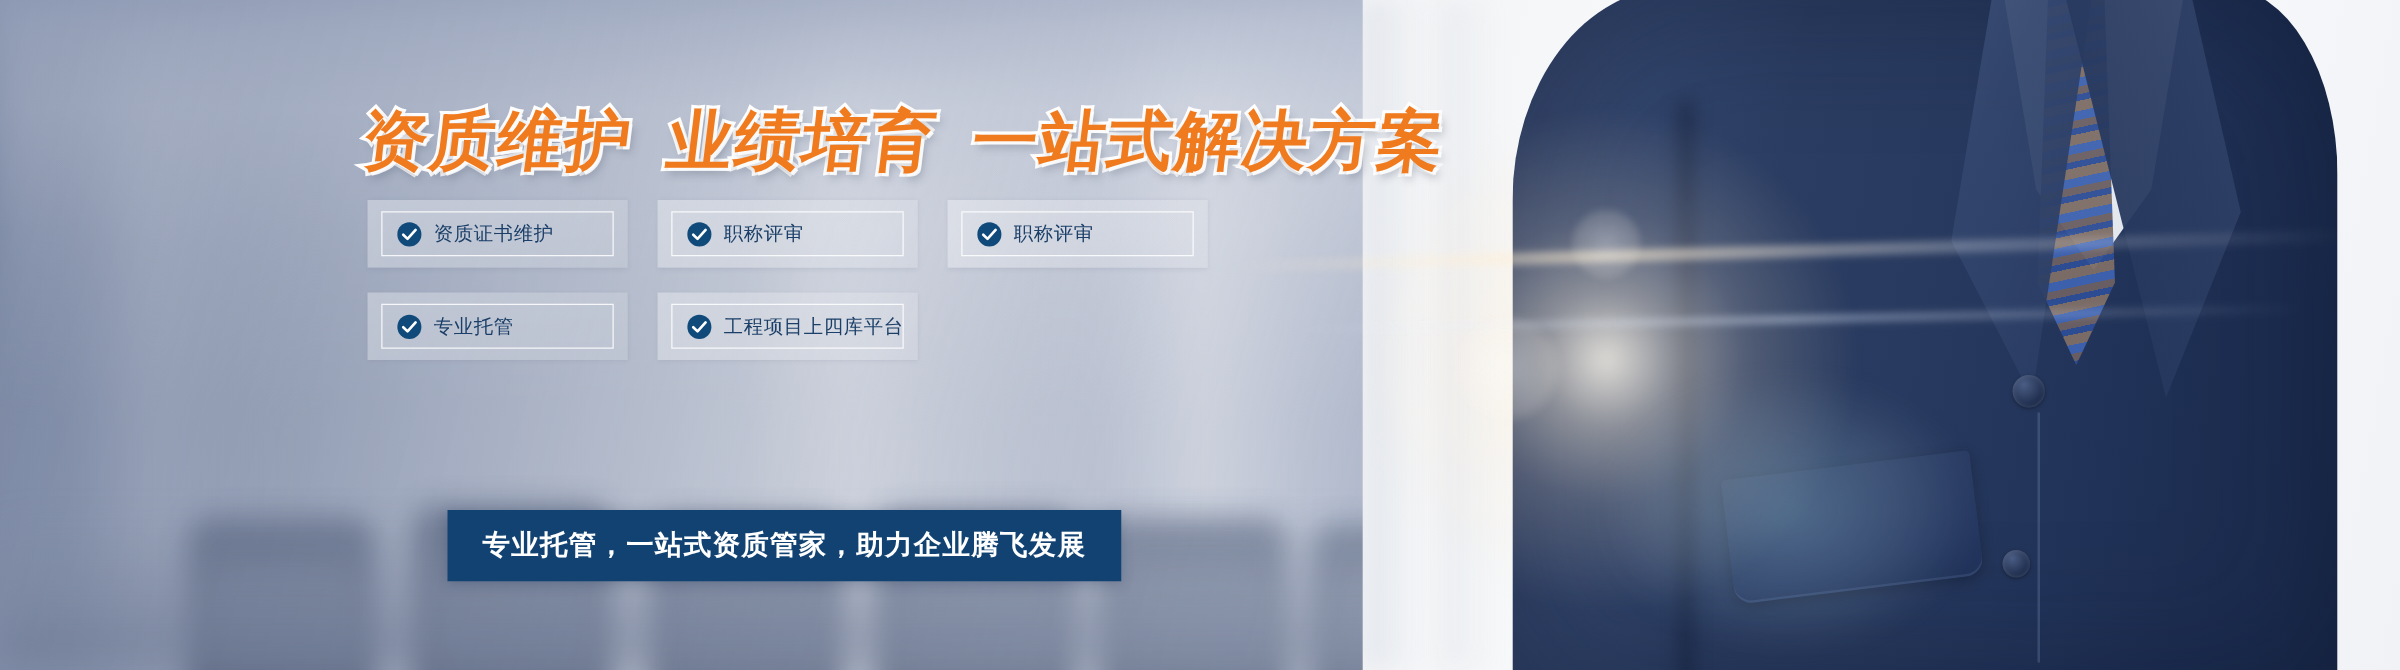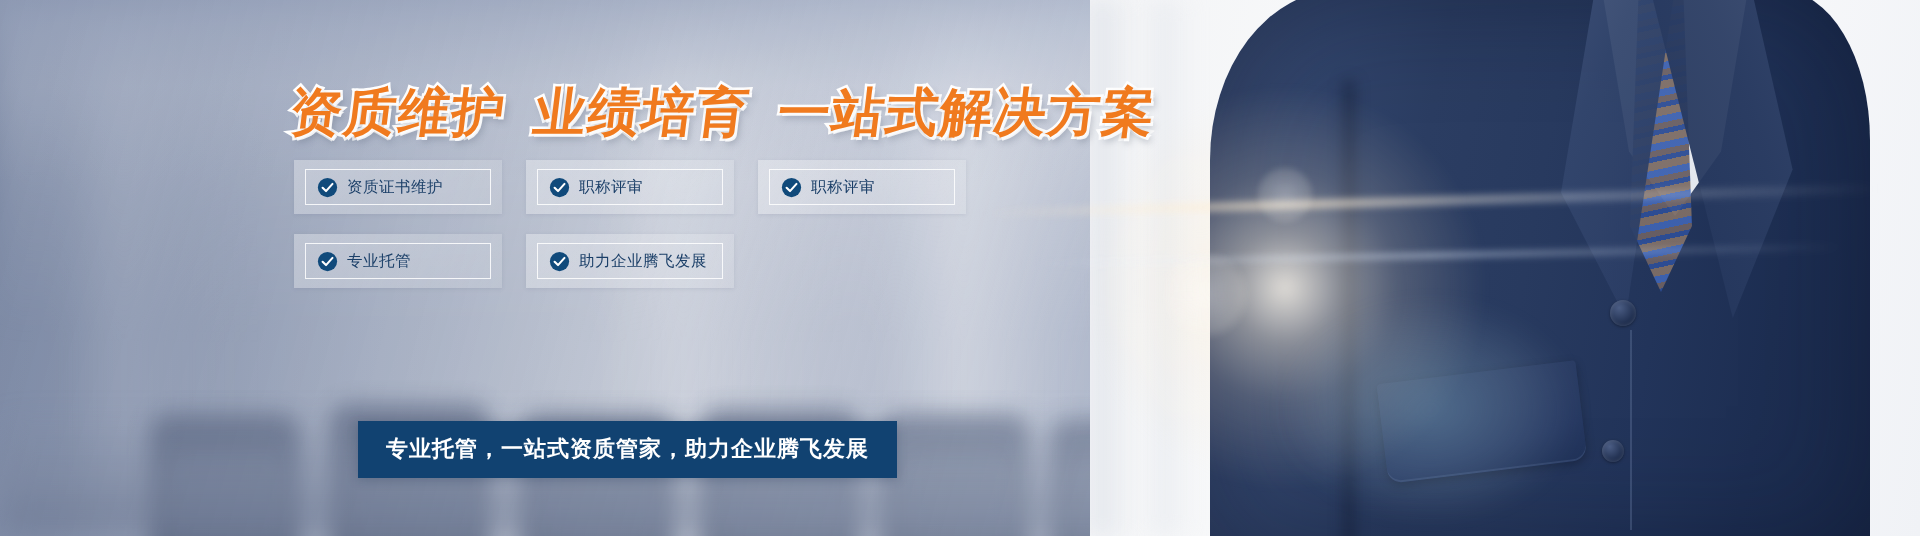--- a/index.html
+++ b/index.html
@@ -252,21 +252,21 @@
     display:block;
   }
   .card-label{
     font-size:15.5px;color:#1b3f68;font-weight:500;white-space:nowrap;
     font-family:"DejaVu Sans","Liberation Sans",sans-serif;
     letter-spacing:.5px;
   }
 
   
   .tagline{
-    position:absolute;left:358px;top:421px;
+    position:absolute;left:358px;top:408px;
     background:#114271;
     color:#ffffff;
     font-size:22px;font-weight:bold;letter-spacing:1px;
     padding:13px 28px 14px 28px;
     white-space:nowrap;
     font-family:"DejaVu Sans","Liberation Sans",sans-serif;
     box-shadow:0 2px 10px rgba(20,40,70,.25);
   }
 </style>
 </head>
@@ -373,21 +373,21 @@
             <span class="card-label">专业托管</span>
           </div>
         </div>
 
         <div class="card-outer">
           <div class="card-inner">
             <svg class="check-icon" viewBox="0 0 24 24">
               <circle cx="12" cy="12" r="11" fill="#104A7B"></circle>
               <path d="M6.4 12.3 L10.3 16.1 L17.7 7.9" fill="none" stroke="#ffffff" stroke-width="2.4" stroke-linecap="round" stroke-linejoin="round"></path>
             </svg>
-            <span class="card-label">助力企业腾飞发展</span>
+            <span class="card-label">工程项目上四库平台</span>
           </div>
         </div>
 
       </div>
 
     </div>
 
     <div class="tagline">专业托管，一站式资质管家，助力企业腾飞发展</div>
 
   </div>

